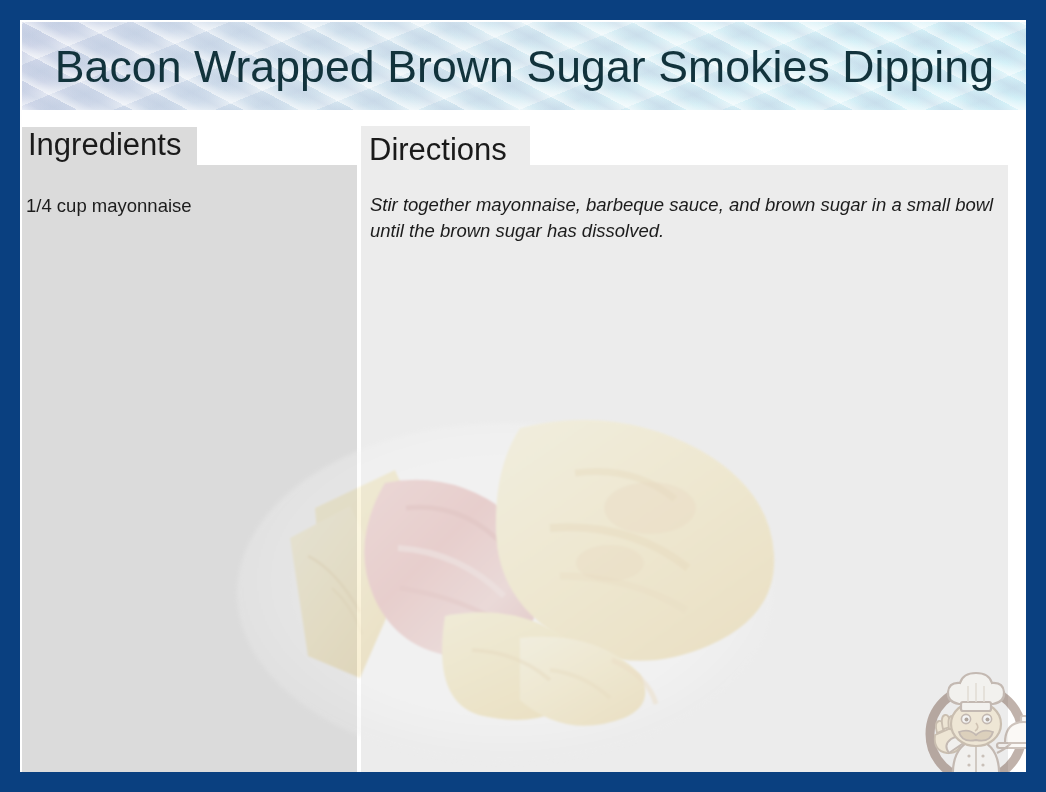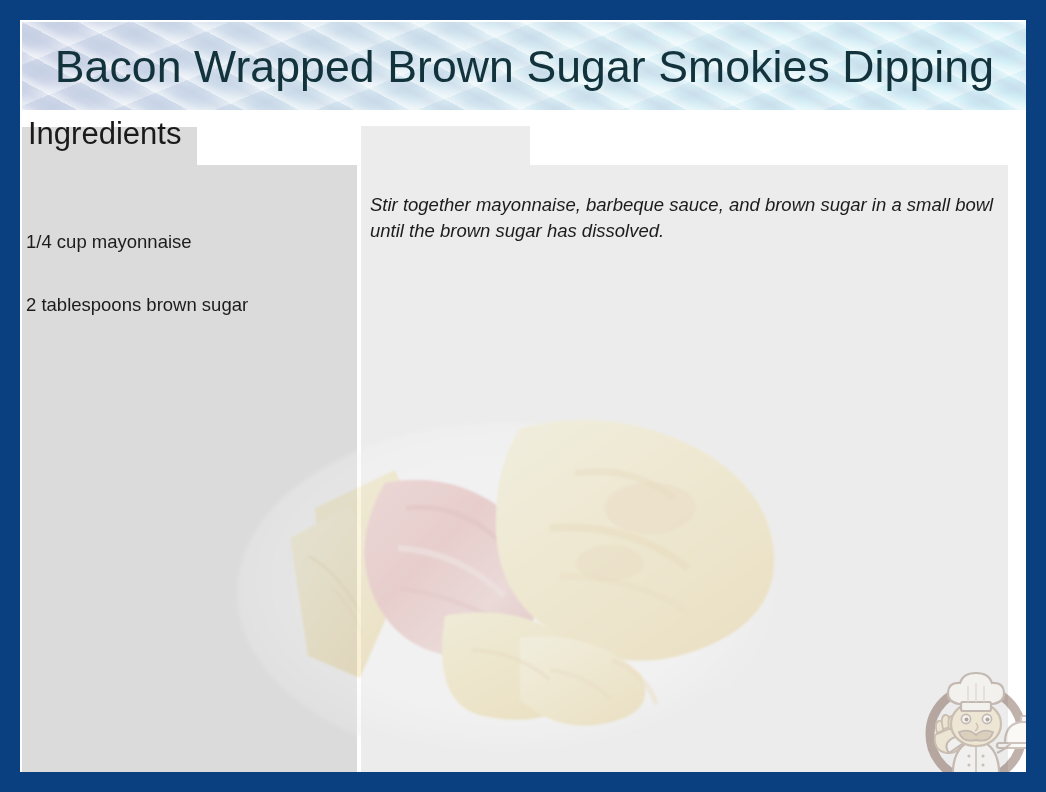--- a/index.html
+++ b/index.html
@@ -86,33 +86,33 @@
     background: #ececec;
   }
   .section-heading {
     position: absolute;
     font-size: 31px;
     font-weight: 400;
     color: #1a1a1a;
     line-height: 1;
     white-space: nowrap;
   }
-  .heading-ingredients { left: 8px; top: 98px; }
+  .heading-ingredients { left: 8px; top: 109px; }
   .heading-directions  { left: 349px; top: 114px; }
   
   .ingredient-list {
     position: absolute;
     left: 6px;
     top: 172px;
     width: 320px;
     font-size: 18.5px;
     color: #1c1c1c;
     line-height: 1.47;
   }
-  .ingredient-item { white-space: nowrap; margin-top: 36px; }
+  .ingredient-item { white-space: nowrap; }
   .directions-text {
     position: absolute;
     left: 350px;
     top: 172px;
     width: 625px;
     font-size: 18.5px;
     color: #1c1c1c;
     line-height: 1.42;
     font-style: italic;
   }
@@ -266,21 +266,21 @@
 
       <g fill="#fbf8f2" stroke="#8d7463" stroke-width="2.2">
         <path d="M46 43 q-12 -2 -11 -12 q1 -10 12 -9 q3 -10 16 -10 q13 0 16 10 q11 -1 12 9 q1 10 -11 12 Z"></path>
         <rect x="48" y="41" width="30" height="9" rx="2"></rect>
       </g>
       <path d="M55 25 l0 16 M63 22 l0 19 M71 25 l0 16" stroke="#cfc2b0" stroke-width="1.4" fill="none"></path>
     </svg>
   </div>
 
   <div class="section-heading heading-ingredients">Ingredients</div>
+  <div class="section-heading heading-directions">Directions</div>
 
   <div class="ingredient-list">
     <div class="ingredient-item">1/4 cup mayonnaise</div>
-    <div class="ingredient-item">2 tablespoons brown sugar</div>
   </div>
 
   <div class="directions-text">Stir together mayonnaise, barbeque sauce, and brown sugar in a small bowl until the brown sugar has dissolved.</div>
 
 </div>
 
 </body></html>

